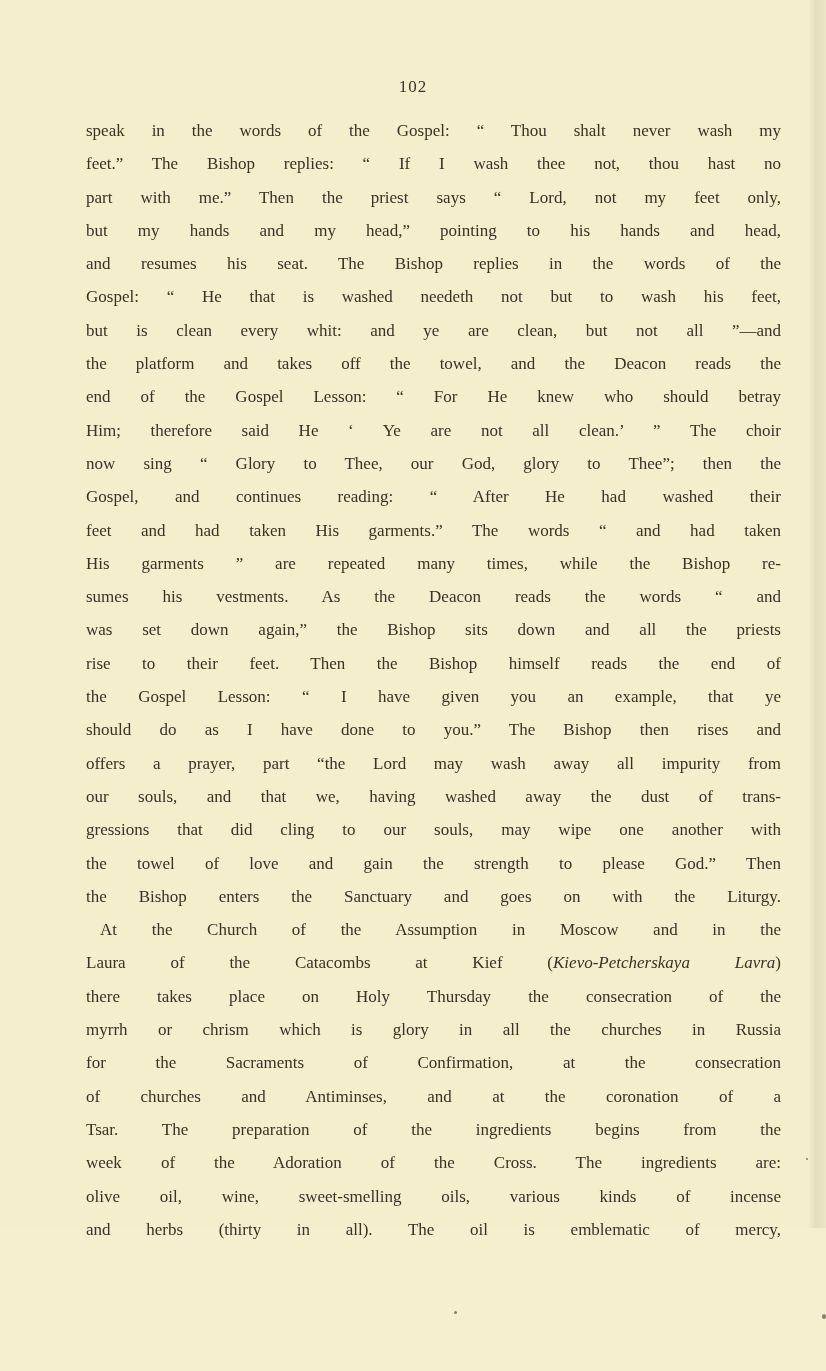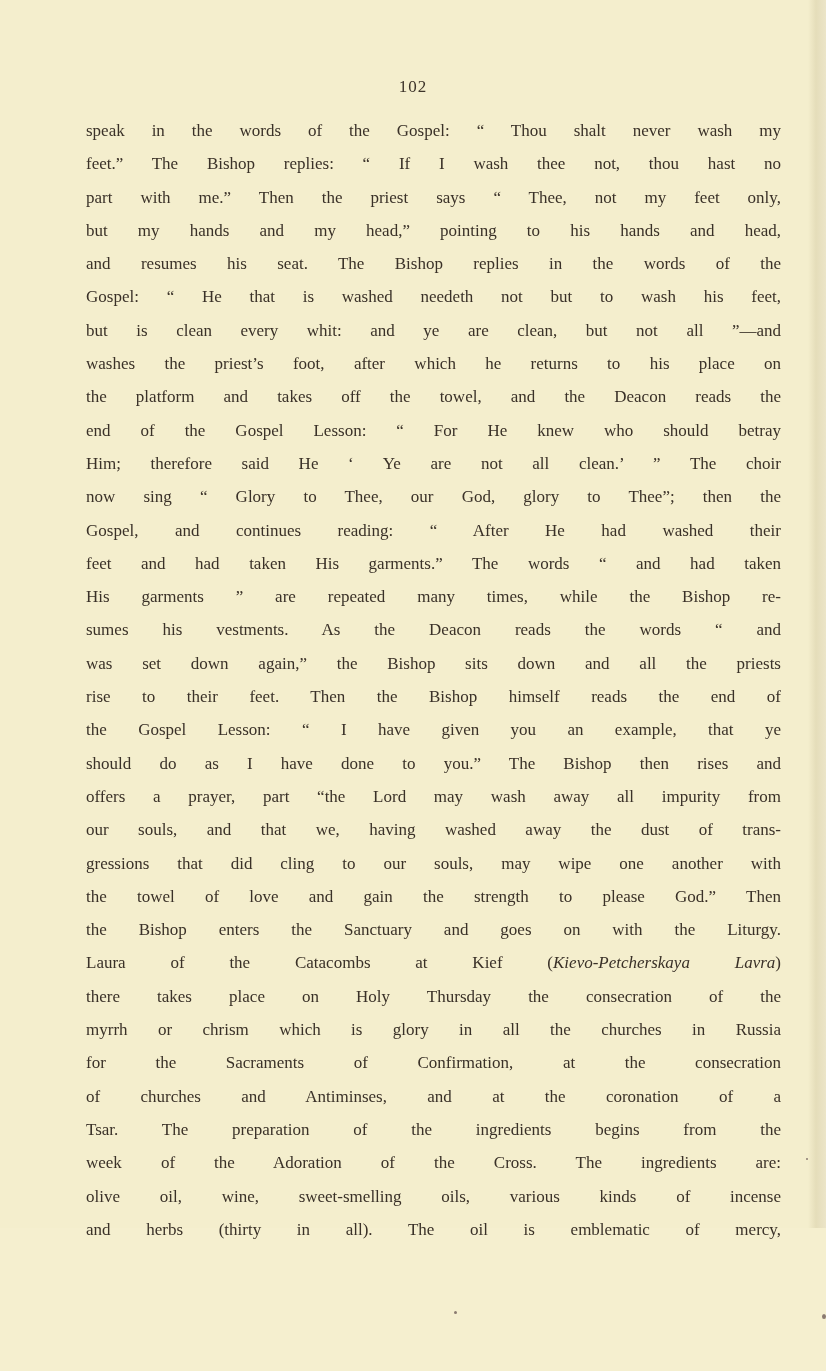--- a/index.html
+++ b/index.html
@@ -67,44 +67,44 @@
 </head>
 <body>
 
 <div class="page">
 
   <div class="page-number">102</div>
 
   <div class="text-block">
     <span class="line">speak in the words of the Gospel: “ Thou shalt never wash my</span>
     <span class="line">feet.” The Bishop replies: “ If I wash thee not, thou hast no</span>
-    <span class="line">part with me.”  Then the priest says “ Thee, not my feet only,</span>
+    <span class="line">part with me.”  Then the priest says “ Lord, not my feet only,</span>
     <span class="line">but my hands and my head,” pointing to his hands and head,</span>
     <span class="line">and resumes his seat.  The Bishop  replies in the words of the</span>
     <span class="line">Gospel: “ He that is washed needeth not but to wash his feet,</span>
     <span class="line">but is clean every whit: and ye are clean, but not all ”—and</span>
-    <span class="line">washes the priest’s foot, after which he returns to his place on</span>
     <span class="line">the platform and takes off the towel, and the Deacon reads the</span>
     <span class="line">end of the Gospel Lesson: “ For He knew who should betray</span>
     <span class="line">Him; therefore said He ‘ Ye are not all clean.’ ”  The choir</span>
     <span class="line">now sing “ Glory to Thee, our God, glory to Thee”; then the</span>
     <span class="line">Gospel, and continues reading:  “ After He had washed their</span>
     <span class="line">feet and had taken His garments.”  The words “ and had taken</span>
     <span class="line">His garments ” are repeated many times, while the Bishop re-</span>
     <span class="line">sumes his vestments.  As the Deacon reads the words “ and</span>
     <span class="line">was set down again,” the Bishop sits down and all the priests</span>
     <span class="line">rise to their feet.  Then the Bishop  himself reads the end of</span>
     <span class="line">the Gospel Lesson: “ I have given you an example, that ye</span>
     <span class="line">should do as I have done to you.”  The Bishop then rises and</span>
     <span class="line">offers a prayer, part “the Lord may wash away all impurity from</span>
     <span class="line">our souls, and that we, having washed away the dust of trans-</span>
     <span class="line">gressions that did cling to our souls, may wipe one another with</span>
     <span class="line">the towel of love and gain the strength to please God.”  Then</span>
     <span class="line">the Bishop enters the Sanctuary and goes on with the Liturgy.</span>
 
+    <span class="line indent">At the Church of the Assumption in Moscow  and  in  the</span>
     <span class="line"><span>Laura of the Catacombs at Kief (</span><span class="ital">Kievo-Petcherskaya Lavra</span><span>)</span></span>
     <span class="line">there takes place on Holy Thursday the consecration of the</span>
     <span class="line">myrrh or chrism which is glory in all the churches in Russia</span>
     <span class="line">for the Sacraments of Confirmation, at the consecration</span>
     <span class="line">of churches and Antiminses, and at the coronation of a</span>
     <span class="line">Tsar.   The preparation of the ingredients begins from the</span>
     <span class="line">week of the Adoration of the Cross.   The ingredients are:</span>
     <span class="line">olive oil,  wine,  sweet-smelling oils, various kinds of incense</span>
     <span class="line">and herbs (thirty in all).   The oil is emblematic of mercy,</span>
   </div>

